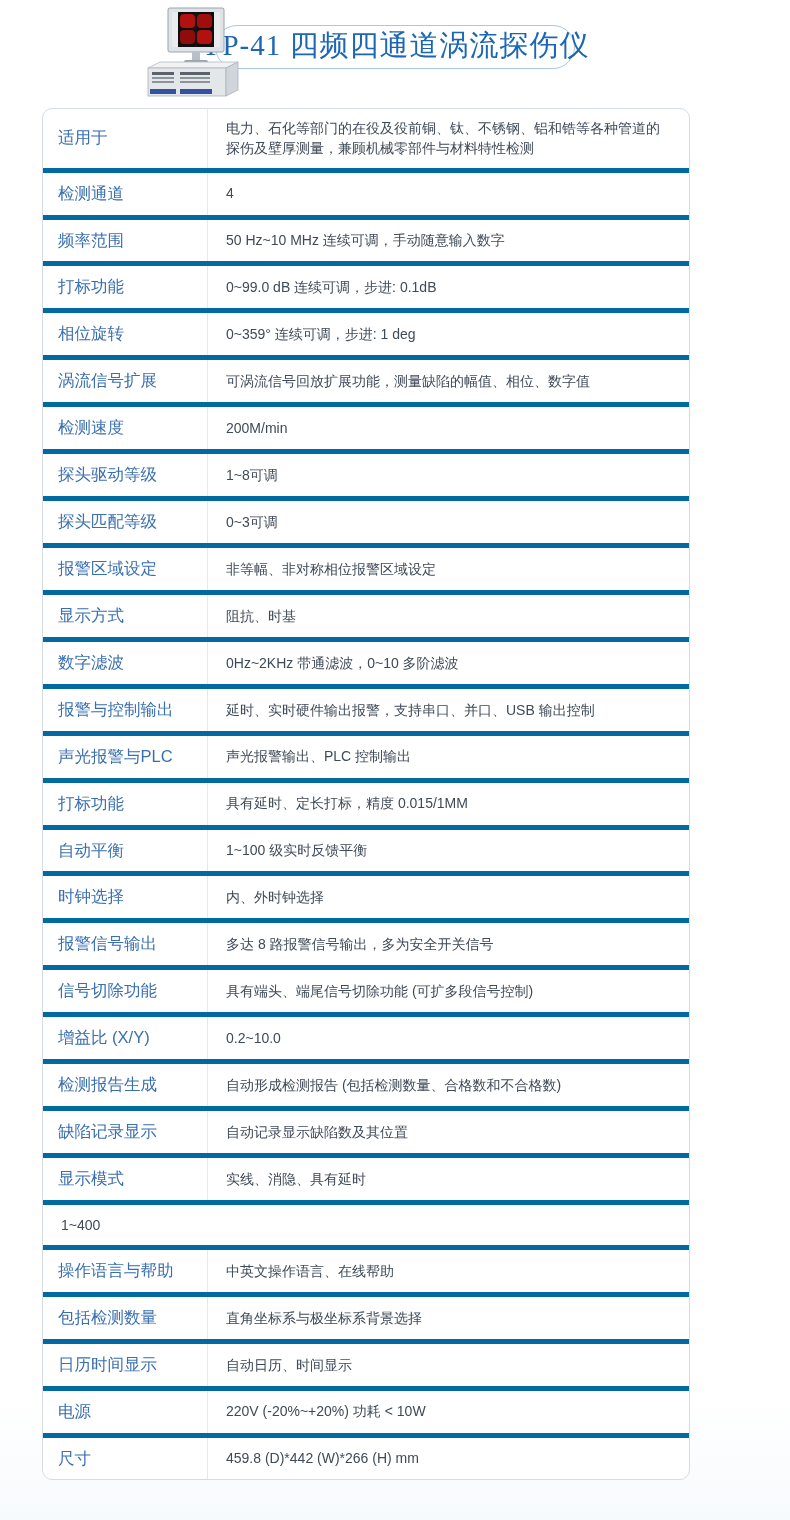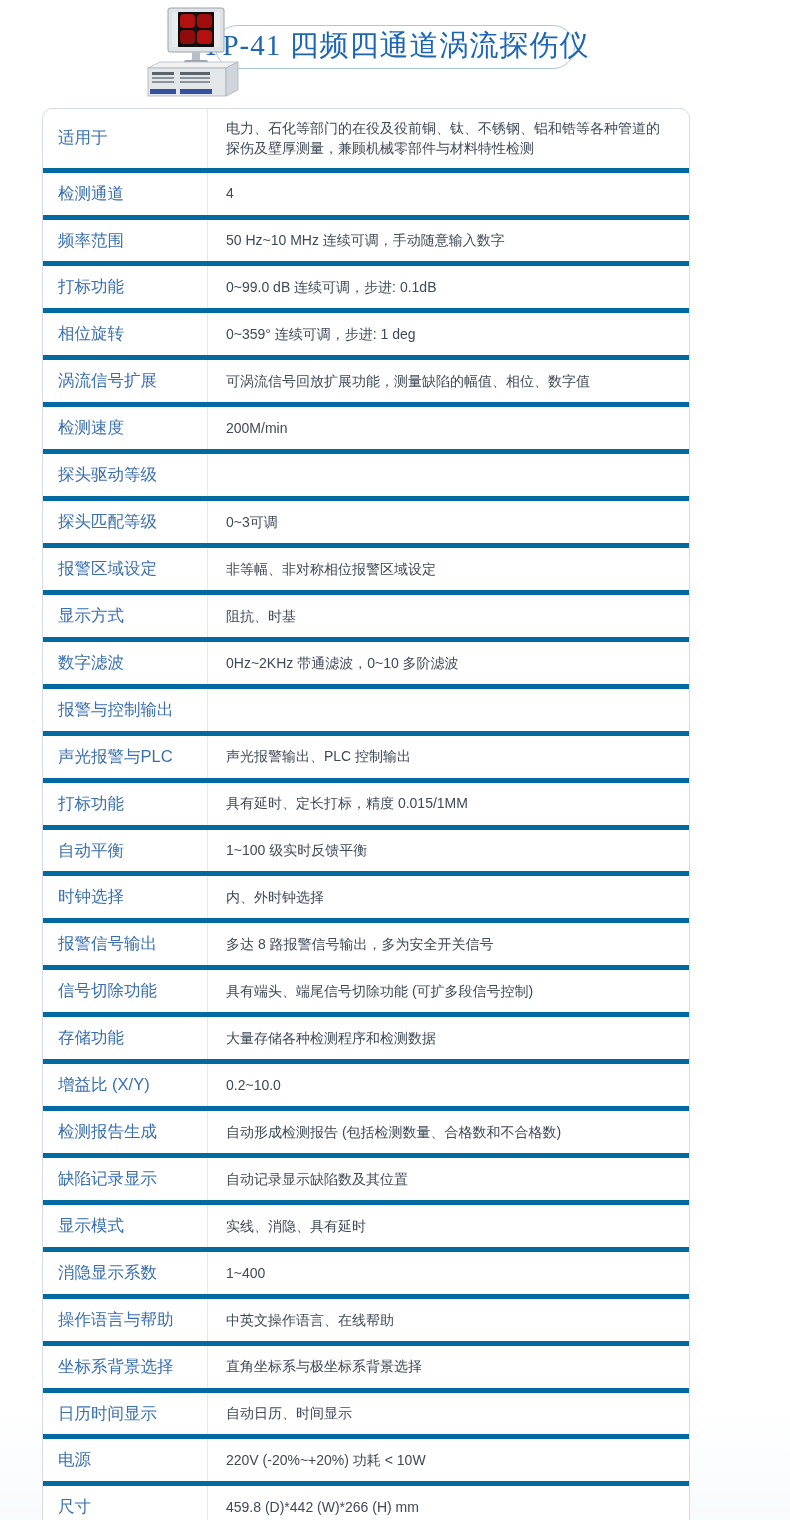--- a/index.html
+++ b/index.html
@@ -148,20 +148,21 @@
       <div class="spec-value">可涡流信号回放扩展功能，测量缺陷的幅值、相位、数字值</div>
     </div>
 
     <div class="spec-row">
       <div class="spec-label">检测速度</div>
       <div class="spec-value">200M/min</div>
     </div>
 
     <div class="spec-row">
       <div class="spec-label">探头驱动等级</div>
+      <div class="spec-value">1~8可调</div>
     </div>
 
     <div class="spec-row">
       <div class="spec-label">探头匹配等级</div>
       <div class="spec-value">0~3可调</div>
     </div>
 
     <div class="spec-row">
       <div class="spec-label">报警区域设定</div>
       <div class="spec-value">非等幅、非对称相位报警区域设定</div>
@@ -172,20 +173,21 @@
       <div class="spec-value">阻抗、时基</div>
     </div>
 
     <div class="spec-row">
       <div class="spec-label">数字滤波</div>
       <div class="spec-value">0Hz~2KHz 带通滤波，0~10 多阶滤波</div>
     </div>
 
     <div class="spec-row">
       <div class="spec-label">报警与控制输出</div>
+      <div class="spec-value">延时、实时硬件输出报警，支持串口、并口、USB 输出控制</div>
     </div>
 
     <div class="spec-row">
       <div class="spec-label">声光报警与PLC</div>
       <div class="spec-value">声光报警输出、PLC 控制输出</div>
     </div>
 
     <div class="spec-row">
       <div class="spec-label">打标功能</div>
       <div class="spec-value">具有延时、定长打标，精度 0.015/1MM</div>
@@ -204,24 +206,20 @@
     <div class="spec-row">
       <div class="spec-label">报警信号输出</div>
       <div class="spec-value">多达 8 路报警信号输出，多为安全开关信号</div>
     </div>
 
     <div class="spec-row">
       <div class="spec-label">信号切除功能</div>
       <div class="spec-value">具有端头、端尾信号切除功能 (可扩多段信号控制)</div>
     </div>
 
-    <div class="spec-row">
-      <div class="spec-label">存储功能</div>
-      <div class="spec-value">大量存储各种检测程序和检测数据</div>
-    </div>
 
     <div class="spec-row">
       <div class="spec-label">增益比 (X/Y)</div>
       <div class="spec-value">0.2~10.0</div>
     </div>
 
     <div class="spec-row">
       <div class="spec-label">检测报告生成</div>
       <div class="spec-value">自动形成检测报告 (包括检测数量、合格数和不合格数)</div>
     </div>
@@ -230,31 +228,30 @@
       <div class="spec-label">缺陷记录显示</div>
       <div class="spec-value">自动记录显示缺陷数及其位置</div>
     </div>
 
     <div class="spec-row">
       <div class="spec-label">显示模式</div>
       <div class="spec-value">实线、消隐、具有延时</div>
     </div>
 
     <div class="spec-row">
-      <div class="spec-label">消隐显示系数</div>
       <div class="spec-value">1~400</div>
     </div>
 
     <div class="spec-row">
       <div class="spec-label">操作语言与帮助</div>
       <div class="spec-value">中英文操作语言、在线帮助</div>
     </div>
 
     <div class="spec-row">
-      <div class="spec-label">坐标系背景选择</div>
+      <div class="spec-label">包括检测数量</div>
       <div class="spec-value">直角坐标系与极坐标系背景选择</div>
     </div>
 
     <div class="spec-row">
       <div class="spec-label">日历时间显示</div>
       <div class="spec-value">自动日历、时间显示</div>
     </div>
 
     <div class="spec-row">
       <div class="spec-label">电源</div>

